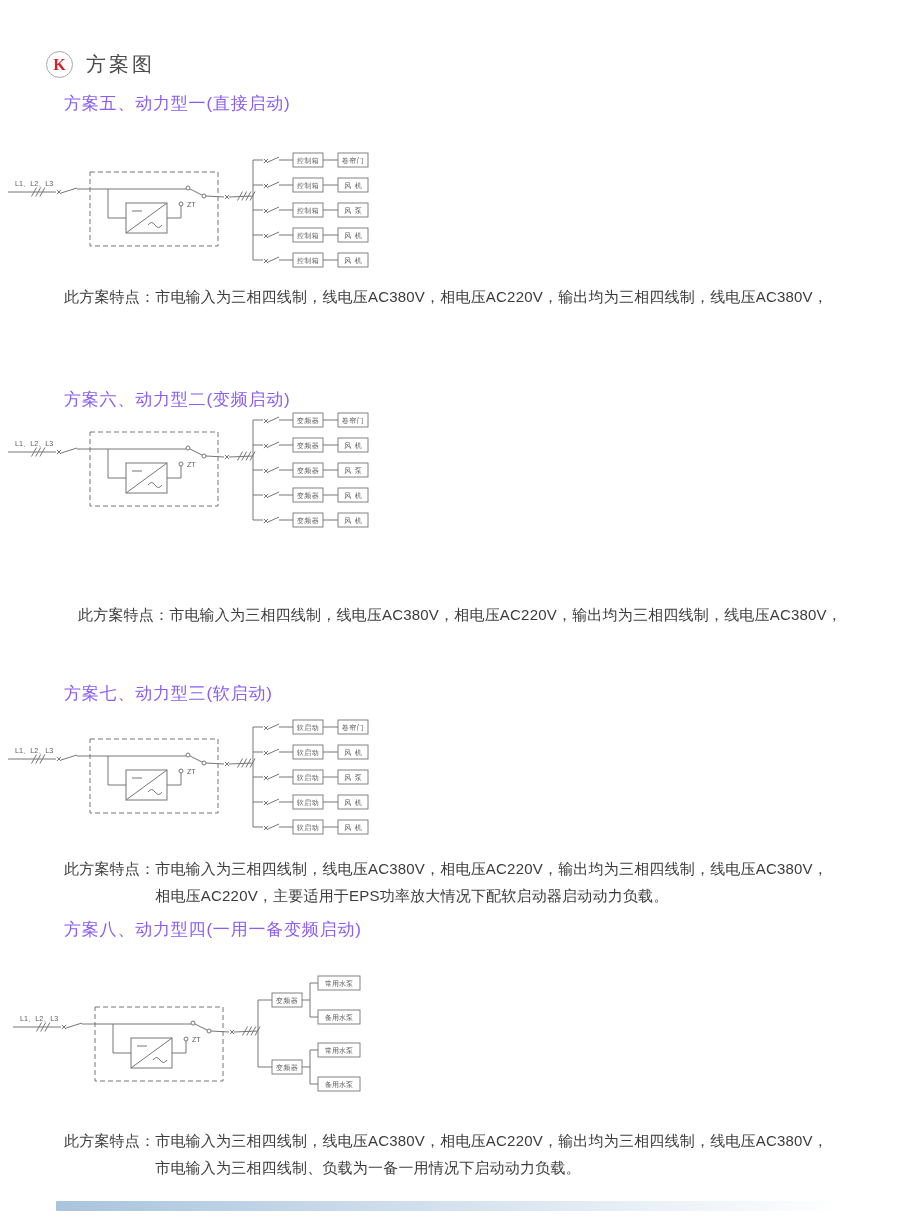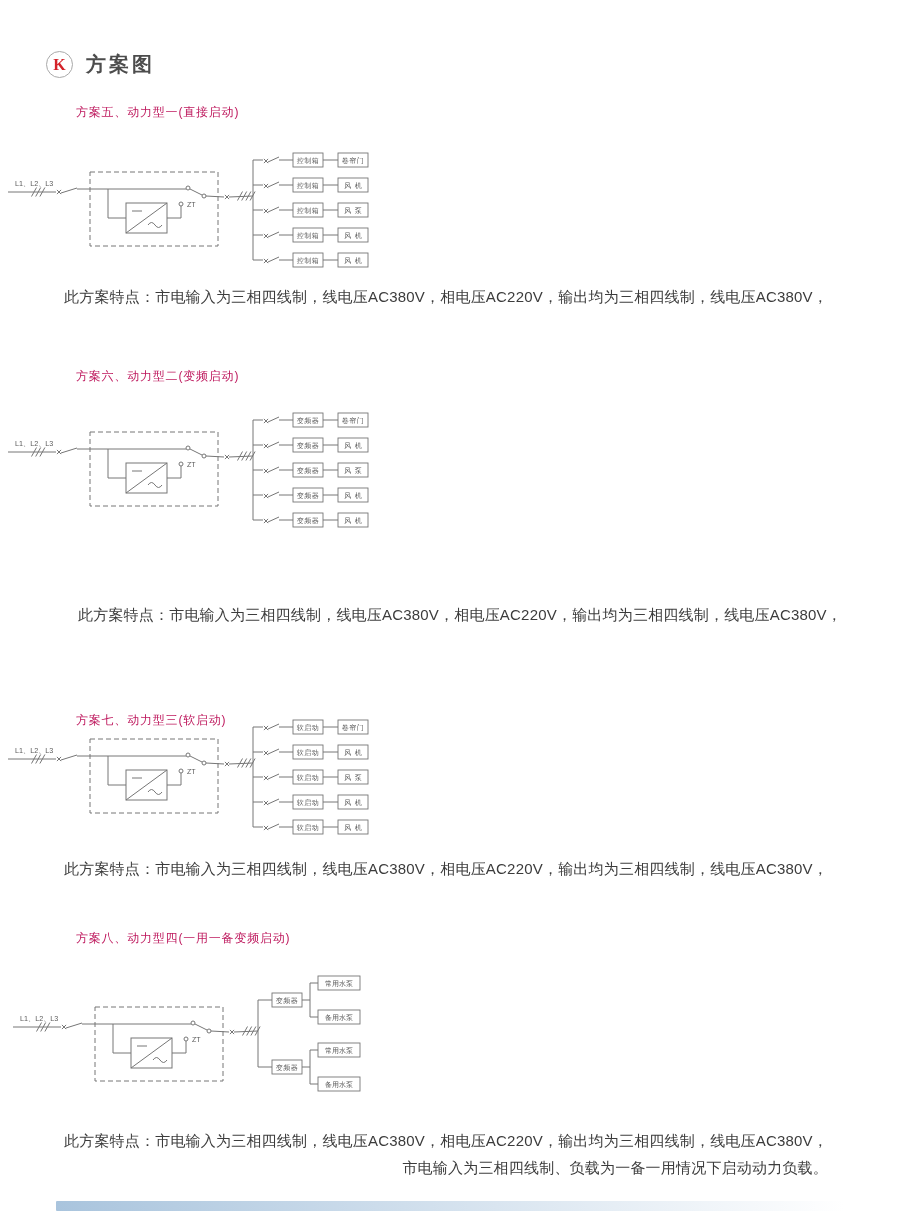--- a/index.html
+++ b/index.html
@@ -2,26 +2,26 @@
 <html><head>
 <meta charset="utf-8">
 <style>
   html,body{margin:0;padding:0;background:#fff;}
   .page{position:relative;width:900px;height:1221px;background:#ffffff;overflow:hidden;
         font-family:"Liberation Sans",sans-serif;}
   .hdr{position:absolute;left:46px;top:51px;display:flex;align-items:center;gap:13px;}
   .klogo{width:25px;height:25px;border:1.5px solid #a9a9a9;border-radius:50%;
          display:flex;align-items:center;justify-content:center;
          font-family:"Liberation Serif",serif;font-weight:bold;font-size:16px;line-height:1;}
-  .hdr h1{margin:0;font-size:20px;letter-spacing:3px;color:#4c4c4c;font-weight:700;}
-  h2.stitle{position:absolute;left:64px;margin:12px;font-size:12px;font-weight:500;
-            color:#be185d;letter-spacing:0.8px;}
+  .hdr h1{margin:0;font-size:20px;letter-spacing:3px;color:#4c4c4c;font-weight:400;}
+  h2.stitle{position:absolute;left:64px;margin:0;font-size:17px;font-weight:500;
+            color:#8b5cf6;letter-spacing:0.8px;}
   svg.diagram{position:absolute;left:0;}
   p.feature{position:absolute;margin:0;display:flex;font-size:15px;color:#3c3c3c;
-            line-height:27px;letter-spacing:0.2px;text-align:right;}
+            line-height:27px;letter-spacing:0.2px;}
   .flabel{flex:none;white-space:nowrap;}
   .ftext span{display:block;white-space:nowrap;}
   .fbar{position:absolute;left:56px;top:1201px;width:788px;height:10px;border-radius:1px;}
 </style>
 </head>
 <body>
 
 <div class="page">
 
   <div class="hdr">
@@ -114,21 +114,21 @@
       <rect x="338" y="113" width="30" height="14" fill="#fff" stroke="#767676" stroke-width="0.9"></rect>
       <text x="353" y="122.5" font-size="7" fill="#5a5a5a" font-family="&quot;Liberation Sans&quot;,sans-serif" text-anchor="middle">风 机</text>
     </svg>
   <p class="feature" style="left:64px;top:283px">
     <span class="flabel">此方案特点：</span>
     <span class="ftext">
       <span>市电输入为三相四线制，线电压AC380V，相电压AC220V，输出均为三相四线制，线电压AC380V，</span>
     </span>
   </p>
 
-  <h2 class="stitle" style="top:356px">方案六、动力型二(变频启动)</h2>
+  <h2 class="stitle" style="top:388px">方案六、动力型二(变频启动)</h2>
   <svg class="diagram" style="top:400px" width="900" height="135">
       <text x="15" y="46" font-size="7.2" fill="#5a5a5a" font-family="&quot;Liberation Sans&quot;,sans-serif">L1、L2、L3</text>
       <line x1="8" y1="52" x2="56" y2="52" stroke="#767676" stroke-width="1"></line>
       <line x1="31.5" y1="56.5" x2="36.5" y2="47.5" stroke="#767676" stroke-width="1"></line>
       <line x1="35.7" y1="56.5" x2="40.7" y2="47.5" stroke="#767676" stroke-width="1"></line>
       <line x1="39.9" y1="56.5" x2="44.9" y2="47.5" stroke="#767676" stroke-width="1"></line>
       <line x1="56.9" y1="49.9" x2="61.1" y2="54.1" stroke="#767676" stroke-width="1"></line>
       <line x1="56.9" y1="54.1" x2="61.1" y2="49.9" stroke="#767676" stroke-width="1"></line>
       <line x1="61" y1="53" x2="77" y2="48" stroke="#767676" stroke-width="1"></line>
       <line x1="77" y1="49" x2="186" y2="49" stroke="#767676" stroke-width="1"></line>
@@ -206,21 +206,21 @@
       <rect x="338" y="113" width="30" height="14" fill="#fff" stroke="#767676" stroke-width="0.9"></rect>
       <text x="353" y="122.5" font-size="7" fill="#5a5a5a" font-family="&quot;Liberation Sans&quot;,sans-serif" text-anchor="middle">风 机</text>
     </svg>
   <p class="feature" style="left:78px;top:601px">
     <span class="flabel">此方案特点：</span>
     <span class="ftext">
       <span>市电输入为三相四线制，线电压AC380V，相电压AC220V，输出均为三相四线制，线电压AC380V，</span>
     </span>
   </p>
 
-  <h2 class="stitle" style="top:700px">方案七、动力型三(软启动)</h2>
+  <h2 class="stitle" style="top:682px">方案七、动力型三(软启动)</h2>
   <svg class="diagram" style="top:707px" width="900" height="135">
       <text x="15" y="46" font-size="7.2" fill="#5a5a5a" font-family="&quot;Liberation Sans&quot;,sans-serif">L1、L2、L3</text>
       <line x1="8" y1="52" x2="56" y2="52" stroke="#767676" stroke-width="1"></line>
       <line x1="31.5" y1="56.5" x2="36.5" y2="47.5" stroke="#767676" stroke-width="1"></line>
       <line x1="35.7" y1="56.5" x2="40.7" y2="47.5" stroke="#767676" stroke-width="1"></line>
       <line x1="39.9" y1="56.5" x2="44.9" y2="47.5" stroke="#767676" stroke-width="1"></line>
       <line x1="56.9" y1="49.9" x2="61.1" y2="54.1" stroke="#767676" stroke-width="1"></line>
       <line x1="56.9" y1="54.1" x2="61.1" y2="49.9" stroke="#767676" stroke-width="1"></line>
       <line x1="61" y1="53" x2="77" y2="48" stroke="#767676" stroke-width="1"></line>
       <line x1="77" y1="49" x2="186" y2="49" stroke="#767676" stroke-width="1"></line>
@@ -295,20 +295,21 @@
       <rect x="293" y="113" width="30" height="14" fill="#fff" stroke="#767676" stroke-width="0.9"></rect>
       <text x="308" y="122.5" font-size="7" fill="#5a5a5a" font-family="&quot;Liberation Sans&quot;,sans-serif" text-anchor="middle" letter-spacing="0.5">软启动</text>
       <line x1="323" y1="120" x2="338" y2="120" stroke="#767676" stroke-width="1"></line>
       <rect x="338" y="113" width="30" height="14" fill="#fff" stroke="#767676" stroke-width="0.9"></rect>
       <text x="353" y="122.5" font-size="7" fill="#5a5a5a" font-family="&quot;Liberation Sans&quot;,sans-serif" text-anchor="middle">风 机</text>
     </svg>
   <p class="feature" style="left:64px;top:855px">
     <span class="flabel">此方案特点：</span>
     <span class="ftext">
       <span>市电输入为三相四线制，线电压AC380V，相电压AC220V，输出均为三相四线制，线电压AC380V，</span>
+      <span>相电压AC220V，主要适用于EPS功率放大情况下配软启动器启动动力负载。</span>
     </span>
   </p>
 
   <h2 class="stitle" style="top:918px">方案八、动力型四(一用一备变频启动)</h2>
   <svg class="diagram" style="top:960px" width="900" height="145">
       <text x="20" y="61" font-size="7.2" fill="#5a5a5a" font-family="&quot;Liberation Sans&quot;,sans-serif">L1、L2、L3</text>
       <line x1="13" y1="67" x2="61" y2="67" stroke="#767676" stroke-width="1"></line>
       <line x1="36.5" y1="71.5" x2="41.5" y2="62.5" stroke="#767676" stroke-width="1"></line>
       <line x1="40.7" y1="71.5" x2="45.7" y2="62.5" stroke="#767676" stroke-width="1"></line>
       <line x1="44.9" y1="71.5" x2="49.9" y2="62.5" stroke="#767676" stroke-width="1"></line>

